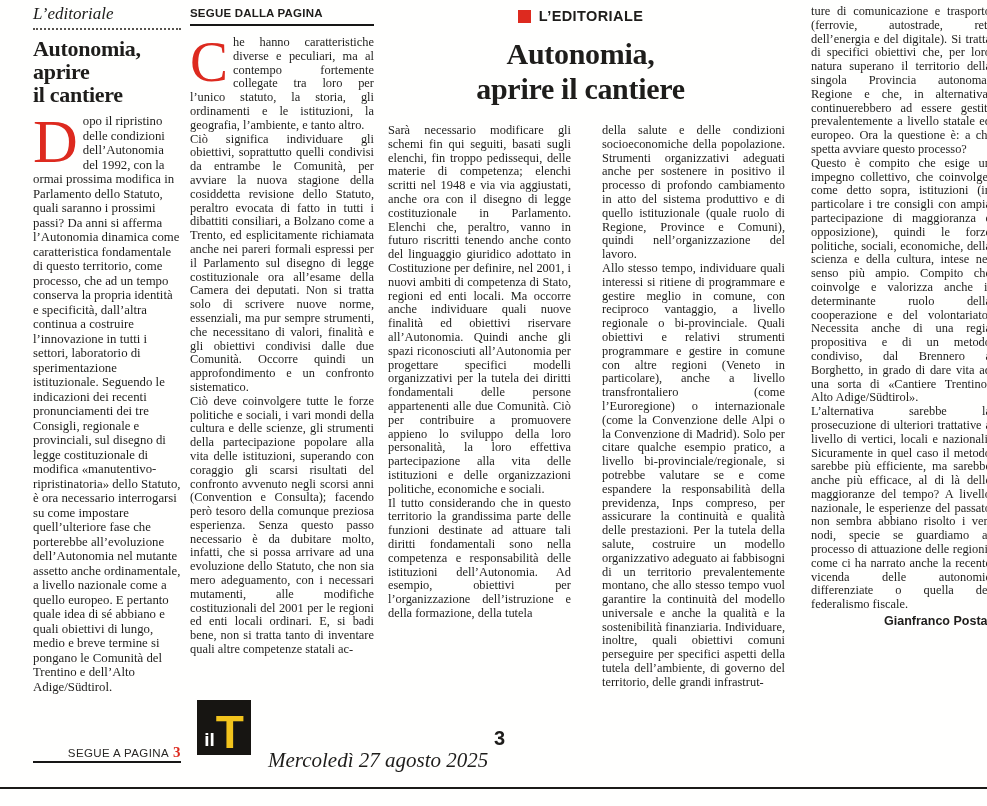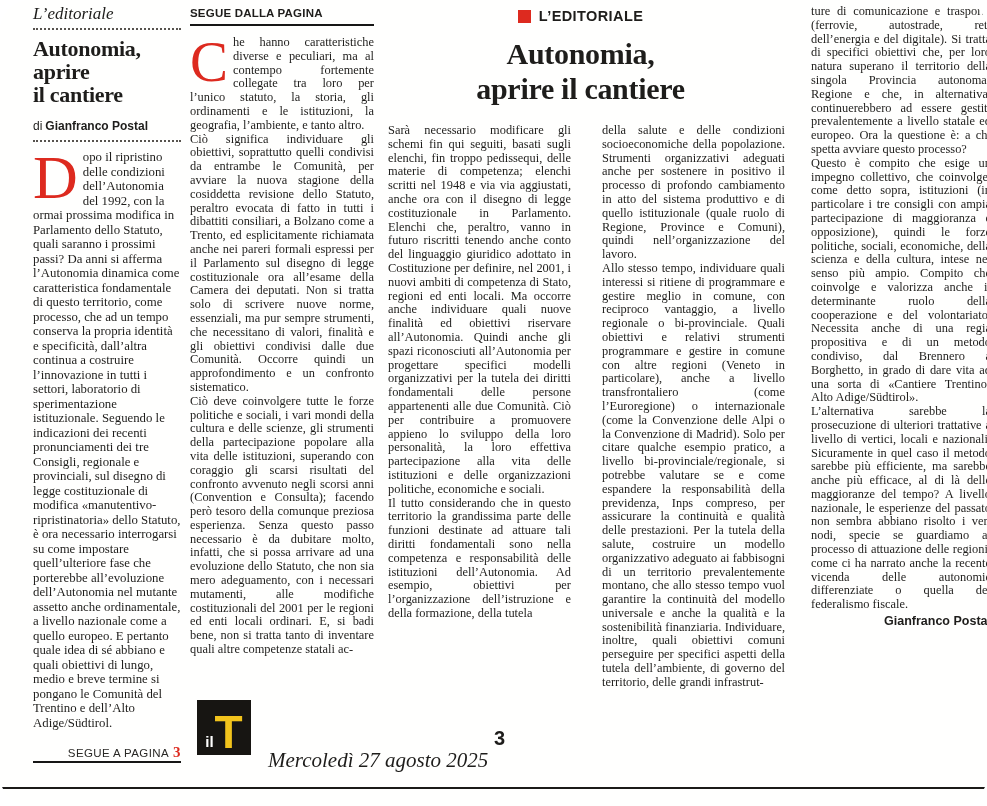--- a/index.html
+++ b/index.html
@@ -6,21 +6,20 @@
     --accent:#dd2a1f;
     --ink:#1e1d1b;
     --logo-yellow:#f2c31c;
     --logo-black:#171512;
   }
   html,body{margin:0;padding:0;background:#ffffff;}
   .page{
     position:relative;width:987px;height:806px;background:#fffffe;
     color:var(--ink);overflow:hidden;
     font-family:"Liberation Serif","DejaVu Serif",serif;
-    border-radius:30px;
   }
   .abs{position:absolute;}
 
   
   .col1{left:33px;top:5px;width:148px;}
   .section-label{font-style:italic;font-size:17px;line-height:18px;padding-bottom:5px;border-bottom:2px dotted #57534e;}
   .col1-headline{margin-top:7px;font-weight:bold;font-size:22px;line-height:23px;white-space:pre-line;letter-spacing:-.3px;}
   .byline{margin-top:13px;font-family:"Liberation Sans",sans-serif;font-size:12px;padding-bottom:7px;border-bottom:2px dotted #57534e;}
   .byline .name{font-weight:bold;margin-left:3px;}
   .col1-body{margin-top:8px;font-size:12.8px;line-height:14.5px;text-align:left;max-height:598px;overflow:hidden;}
@@ -49,39 +48,36 @@
   .main-headline{left:388px;top:36px;width:385px;text-align:center;font-weight:bold;
                  font-size:30px;line-height:35px;white-space:pre-line;letter-spacing:-.3px;}
 
   
   .signature{margin-top:3px;text-align:right;font-family:"Liberation Sans",sans-serif;font-weight:bold;font-size:12.5px;}
   .bio{margin-top:11px;text-align:right;font-style:italic;font-size:13px;line-height:15.5px;}
 
   
   .logo{left:197px;top:700px;width:54px;height:55px;background:var(--logo-black);
         display:flex;align-items:flex-end;justify-content:center;padding-bottom:3px;box-sizing:border-box;}
-  .logo .il{color:#ffffff;font-family:"Liberation Sans",sans-serif;font-weight:bold;font-size:15px;line-height:1;margin:0 1px 3px 0;}
+  .logo .il{color:#ffffff;font-family:"Liberation Sans",sans-serif;font-weight:bold;font-size:19px;line-height:1;margin:0 1px 3px 0;}
   .logo .tee{color:var(--logo-yellow);font-family:"Liberation Sans",sans-serif;font-weight:bold;font-size:46px;line-height:.82;}
   .footer-date{left:268px;top:748px;width:220px;font-style:italic;font-size:21px;white-space:nowrap;}
   .footer-page{left:494px;top:727px;font-family:"Liberation Sans",sans-serif;font-weight:bold;font-size:20px;}
   .bottom-rule{left:0;top:787px;width:987px;border-top:2px solid #1b1a18;height:0;}
 </style>
 </head>
 <body>
 
 <div class="page">
 
   <div class="abs col1">
     <div class="section-label">L’editoriale</div>
     <div class="col1-headline">Autonomia,
 aprire
 il cantiere</div>
-    <div class="byline">
-      <span>di</span><span class="name">Gianfranco Postal</span>
-    </div>
     <div class="col1-body">
       <span class="dropcap">D</span><span>opo il ripristino delle condizioni dell’Autonomia del 1992, con la ormai prossima modifica in Parlamento dello Statuto, quali saranno i prossimi passi? Da anni si afferma l’Autonomia dinamica come caratteristica fondamentale di questo territorio, come processo, che ad un tempo conserva la propria identità e specificità, dall’altra continua a costruire l’innovazione in tutti i settori, laboratorio di sperimentazione istituzionale. Seguendo le indicazioni dei recenti pronunciamenti dei tre Consigli, regionale e provinciali, sul disegno di legge costituzionale di modifica «manutentivo-ripristinatoria» dello Statuto, è ora necessario interrogarsi su come impostare quell’ulteriore fase che porterebbe all’evoluzione dell’Autonomia nel mutante assetto anche ordinamentale, a livello nazionale come a quello europeo. E pertanto quale idea di sé abbiano e quali obiettivi di lungo, medio e breve termine si pongano le Comunità del Trentino e dell’Alto Adige/Südtirol.</span>
     </div>
   </div>
 
   <div class="abs segue">
     <span>SEGUE A PAGINA</span><span class="pagenum">3</span>
   </div>
 
   <div class="abs kicker2">SEGUE DALLA PAGINA</div>

